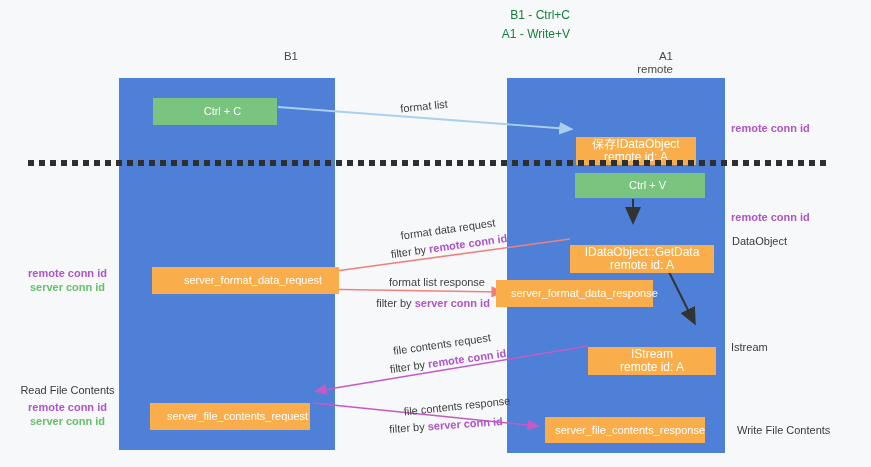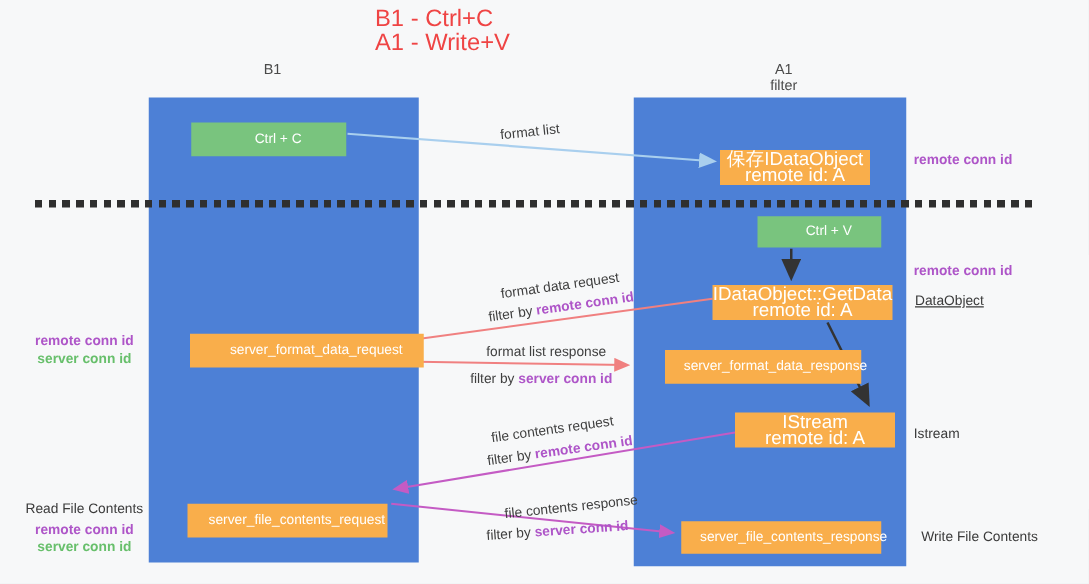--- a/index.html
+++ b/index.html
@@ -9,37 +9,37 @@
     position: relative;
     width: 871px;
     height: 467px;
     background: #f7f8f9;
     overflow: hidden;
   }
   
   .title-block {
     position: absolute;
     left: 300px; top: 6px; width: 270px;
-    text-align: left;
-    color: #ef4444;
-    font-size: 19px;
+    text-align: right;
+    color: #15803d;
+    font-size: 12px;
     line-height: 19px;
   }
   
   .col-header {
     position: absolute;
     width: 160px;
-    text-align: center;
+    text-align: right;
     color: #4a4a4a;
     font-size: 11.5px;
     line-height: 13px;
     top: 50px;
   }
   .col-header.left  { left: 138px; }
-  .col-header.right { left: 547px; }
+  .col-header.right { left: 513px; }
   
   .column {
     position: absolute;
     background: #4d80d6;
     z-index: 1;
   }
   .column.left  { left: 119px; top: 78px; width: 216px; height: 372px; }
   .column.right { left: 507px; top: 78px; width: 218px; height: 375px; }
   
   .dashed-sep {
@@ -63,30 +63,30 @@
     color: #ffffff;
     text-align: center;
     display: flex;
     flex-direction: column;
     justify-content: center;
     line-height: 13px;
   }
   .node.orange { background: #f9ae4b; }
   .node.green  { background: #79c47e; }
   .fs11 { font-size: 11px; padding-left: 15px; }
-  .fs10 { font-size: 15px; }
+  .fs10 { font-size: 12px; margin-top: 17px; }
   #box-ctrl-c   { left: 153px; top:  98px; width: 124px; height: 27px; }
   #box-save-ido { left: 576px; top: 120px; width: 120px; height: 28px; }
-  #box-ctrl-v   { left: 606px; top: 173px; width: 99px; height: 25px; }
+  #box-ctrl-v   { left: 575px; top: 173px; width: 130px; height: 25px; }
   #box-getdata  { left: 570px; top: 228px; width: 144px; height: 28px; }
   #box-fmt-req  { left: 152px; top: 267px; width: 187px; height: 27px; }
-  #box-fmt-resp { left: 532px; top: 280px; width: 157px; height: 27px; }
+  #box-fmt-resp { left: 496px; top: 280px; width: 157px; height: 27px; }
   #box-istream  { left: 588px; top: 330px; width: 128px; height: 28px; }
   #box-file-req  { left: 150px; top: 403px; width: 160px; height: 27px; }
-  #box-file-resp { left: 545px; top: 417px; width: 160px; height: 26px; }
+  #box-file-resp { left: 545px; top: 417px; width: 160px; height: 26px; align-items: flex-end; }
   
   .mid-label {
     position: absolute;
     z-index: 3;
     font-size: 11px;
     color: #3f3f3f;
     white-space: nowrap;
     transform: translate(-50%, -50%);
   }
   .purple-bold { color: #ae55c8; font-weight: bold; }
@@ -111,42 +111,42 @@
   .left-stack {
     position: absolute;
     left: 5px; width: 125px;
     text-align: center;
     z-index: 3;
     font-size: 11px;
     line-height: 14px;
   }
   #right-remote-1 { left: 731px; top: 122px; }
   #right-remote-2 { left: 731px; top: 211px; }
-  #right-dataobject { left: 732px; top: 235px; text-decoration: underline; }
+  #right-dataobject { left: 732px; top: 235px; }
   #right-istream    { left: 731px; top: 341px; }
   #right-write-file { left: 737px; top: 424px; }
   #left-conn-group-1 { top: 266px; }
-  #left-read-group   { top: 383px; margin-top: 17px; }
+  #left-read-group   { top: 383px; }
 </style>
 </head>
 <body>
 
 <div id="canvas">
 
   <div class="title-block">
     <div>B1 - Ctrl+C</div>
     <div>A1 - Write+V</div>
   </div>
 
   <div class="col-header left">
     <div>B1</div>
   </div>
   <div class="col-header right">
     <div>A1</div>
-    <div>filter</div>
+    <div>remote</div>
   </div>
 
   <div class="column left"></div>
   <div class="column right"></div>
 
   <svg id="arrows" width="871" height="467" viewBox="0 0 871 467">
     <defs>
       <marker id="head-blue" markerWidth="8" markerHeight="7" refX="6" refY="3.5" orient="auto">
         <path d="M0,0 L8,3.5 L0,7 Z" fill="#a9cfee"></path>
       </marker>

